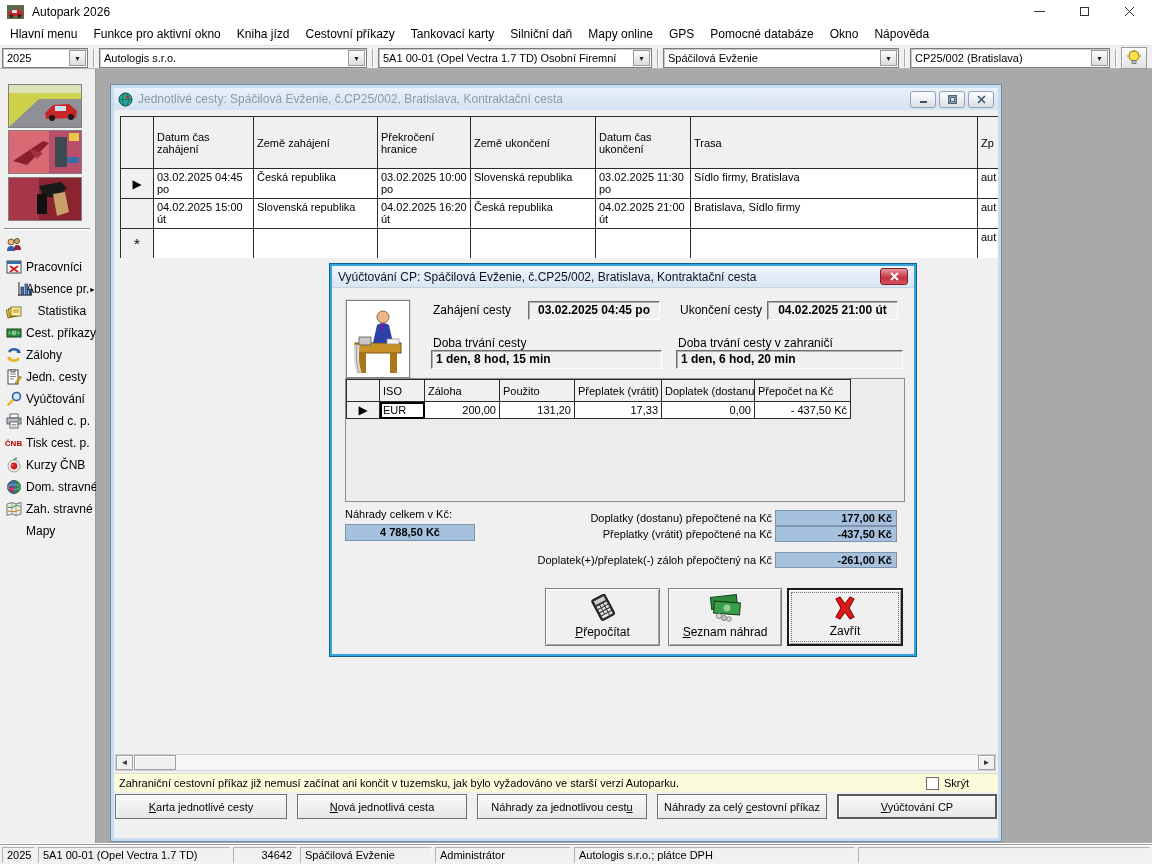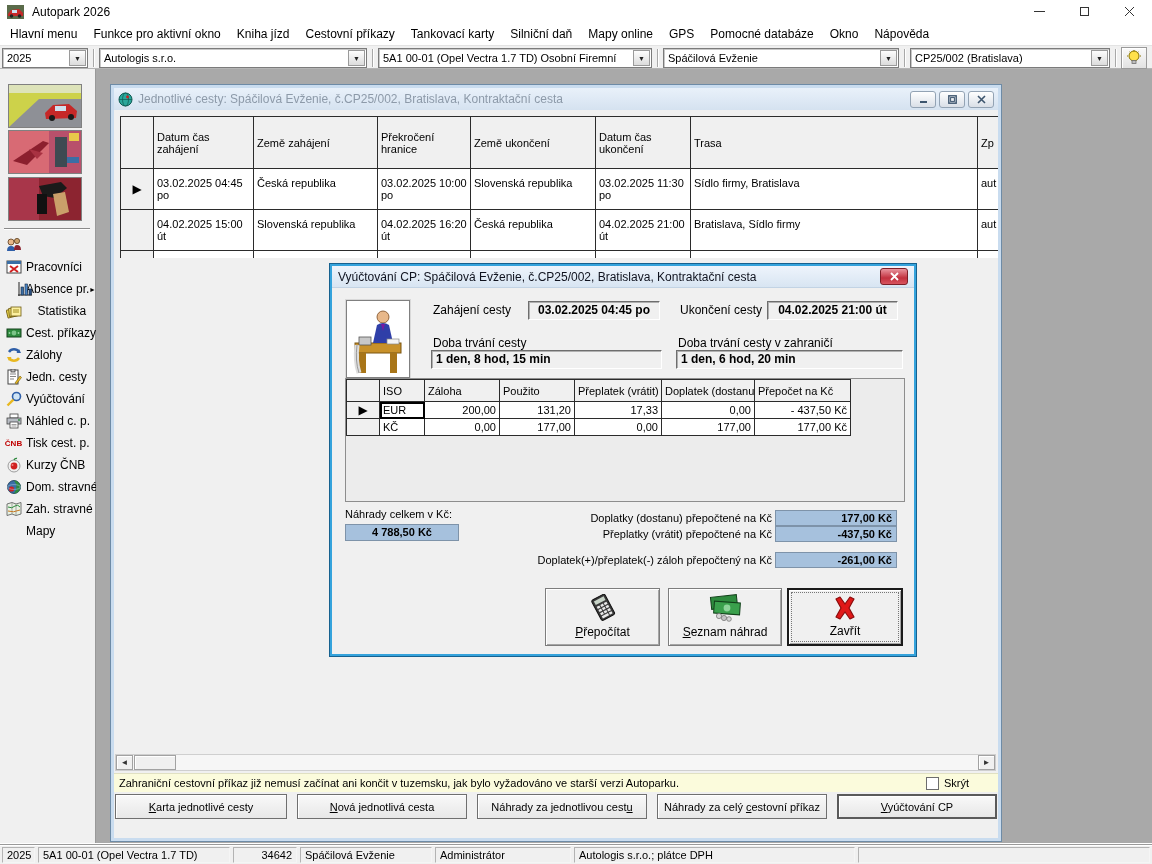--- a/index.html
+++ b/index.html
@@ -43,21 +43,21 @@
   
   .mdi-child { left:110px; top:84px; width:892px; height:758px; border:1px solid #6e8ba6; background:#c9dcef; padding:3px; }
   .mdi-title { height:22px; background:linear-gradient(#e9f1fa,#d5e2f0); display:flex; align-items:center; padding:0 4px; }
   .mdi-title .mtext { color:#8d9aa9; font-size:12px; margin-left:5px; white-space:nowrap; overflow:hidden; flex:1; }
   .mdi-ctl { width:26px; height:17px; margin-left:3px; background:linear-gradient(#ffffff,#d9dfe7); border:1px solid #93a3b4; border-radius:3px; display:flex; align-items:center; justify-content:center; }
   .mdi-content { position:relative; height:728px; background:#f0f0f0; overflow:hidden; }
 
   
   .tbl-clip { position:absolute; left:6px; top:6px; width:879px; height:142px; overflow:hidden; }
   table.grid { border-collapse:collapse; table-layout:fixed; background:#fff; }
-  table.grid td, table.grid th { border:1px solid #2b2b2b; font-size:11px; font-weight:normal; text-align:left; vertical-align:top; padding:8px 3px; overflow:hidden; white-space:normal; }
+  table.grid td, table.grid th { border:1px solid #2b2b2b; font-size:11px; font-weight:normal; text-align:left; vertical-align:top; padding:2px 3px; overflow:hidden; white-space:normal; }
   table.grid th { background:#f0f0f0; vertical-align:middle; }
   table.grid td.sel, table.grid th.sel { background:#f0f0f0; text-align:center; vertical-align:middle; padding:0; }
   .marker { font-size:12px; }
 
   
   .hscroll { position:absolute; left:1px; top:644px; width:881px; height:17px; background:#f6f6f6; border:1px solid #cfcfcf; }
   .sbtn { position:absolute; top:0; width:17px; height:15px; background:#f0f0f0; border:1px solid #a2a2a2; box-shadow:inset 1px 1px 0 #fff; font-size:8px; color:#333; display:flex; align-items:center; justify-content:center; }
   .sthumb { position:absolute; left:18px; top:0; width:42px; height:15px; background:#f0f0f0; border:1px solid #a2a2a2; box-shadow:inset 1px 1px 0 #fff; }
 
   
@@ -542,35 +542,26 @@
           </tr>
           <tr>
             <td class="sel"><span class="marker">▶</span></td>
             <td class="focused">EUR</td>
             <td class="num">200,00</td>
             <td class="num">131,20</td>
             <td class="num">17,33</td>
             <td class="num">0,00</td>
             <td class="num">- 437,50 Kč</td>
           </tr>
-          <tr>
-            <td class="sel"><span class="marker"></span></td>
-            <td>KČ</td>
-            <td class="num">0,00</td>
-            <td class="num">177,00</td>
-            <td class="num">0,00</td>
-            <td class="num">177,00</td>
-            <td class="num">177,00 Kč</td>
-          </tr>
         </tbody>
           </table>
       </div>
 
       <span class="lbl" style="left:13px;top:220px;">Náhrady celkem v Kč:</span>
-      <div class="bluefield" style="left:13px;top:236px;width:114px;height:17px;text-align:center;">4 788,50 Kč</div>
+      <div class="bluefield" style="left:13px;top:236px;width:130px;height:17px;text-align:center;">4 788,50 Kč</div>
 
       <span class="rlabel" style="left:110px;top:224px;">Doplatky (dostanu) přepočtené na Kč</span>
       <div class="bluefield" style="left:443px;top:222px;width:122px;height:16px;text-align:right;padding-right:4px;">177,00 Kč</div>
       <span class="rlabel" style="left:110px;top:240px;">Přeplatky (vrátit) přepočtené na Kč</span>
       <div class="bluefield" style="left:443px;top:238px;width:122px;height:16px;text-align:right;padding-right:4px;">-437,50 Kč</div>
       <span class="rlabel" style="left:110px;top:266px;">Doplatek(+)/přeplatek(-) záloh přepočtený na Kč</span>
       <div class="bluefield" style="left:443px;top:264px;width:122px;height:16px;text-align:right;padding-right:4px;">-261,00 Kč</div>
 
       <button class="dlgbtn" style="left:213px;width:115px;">
         <span class="bicon">

